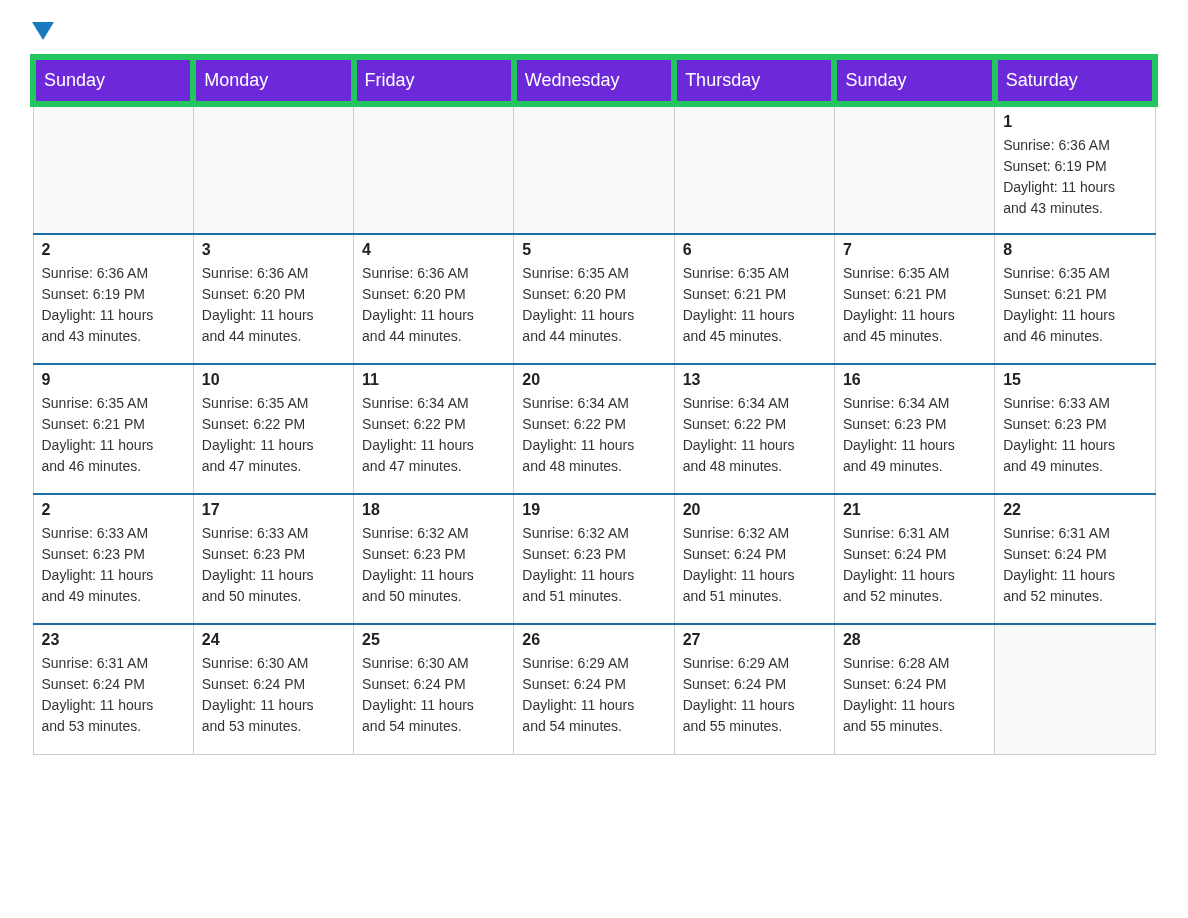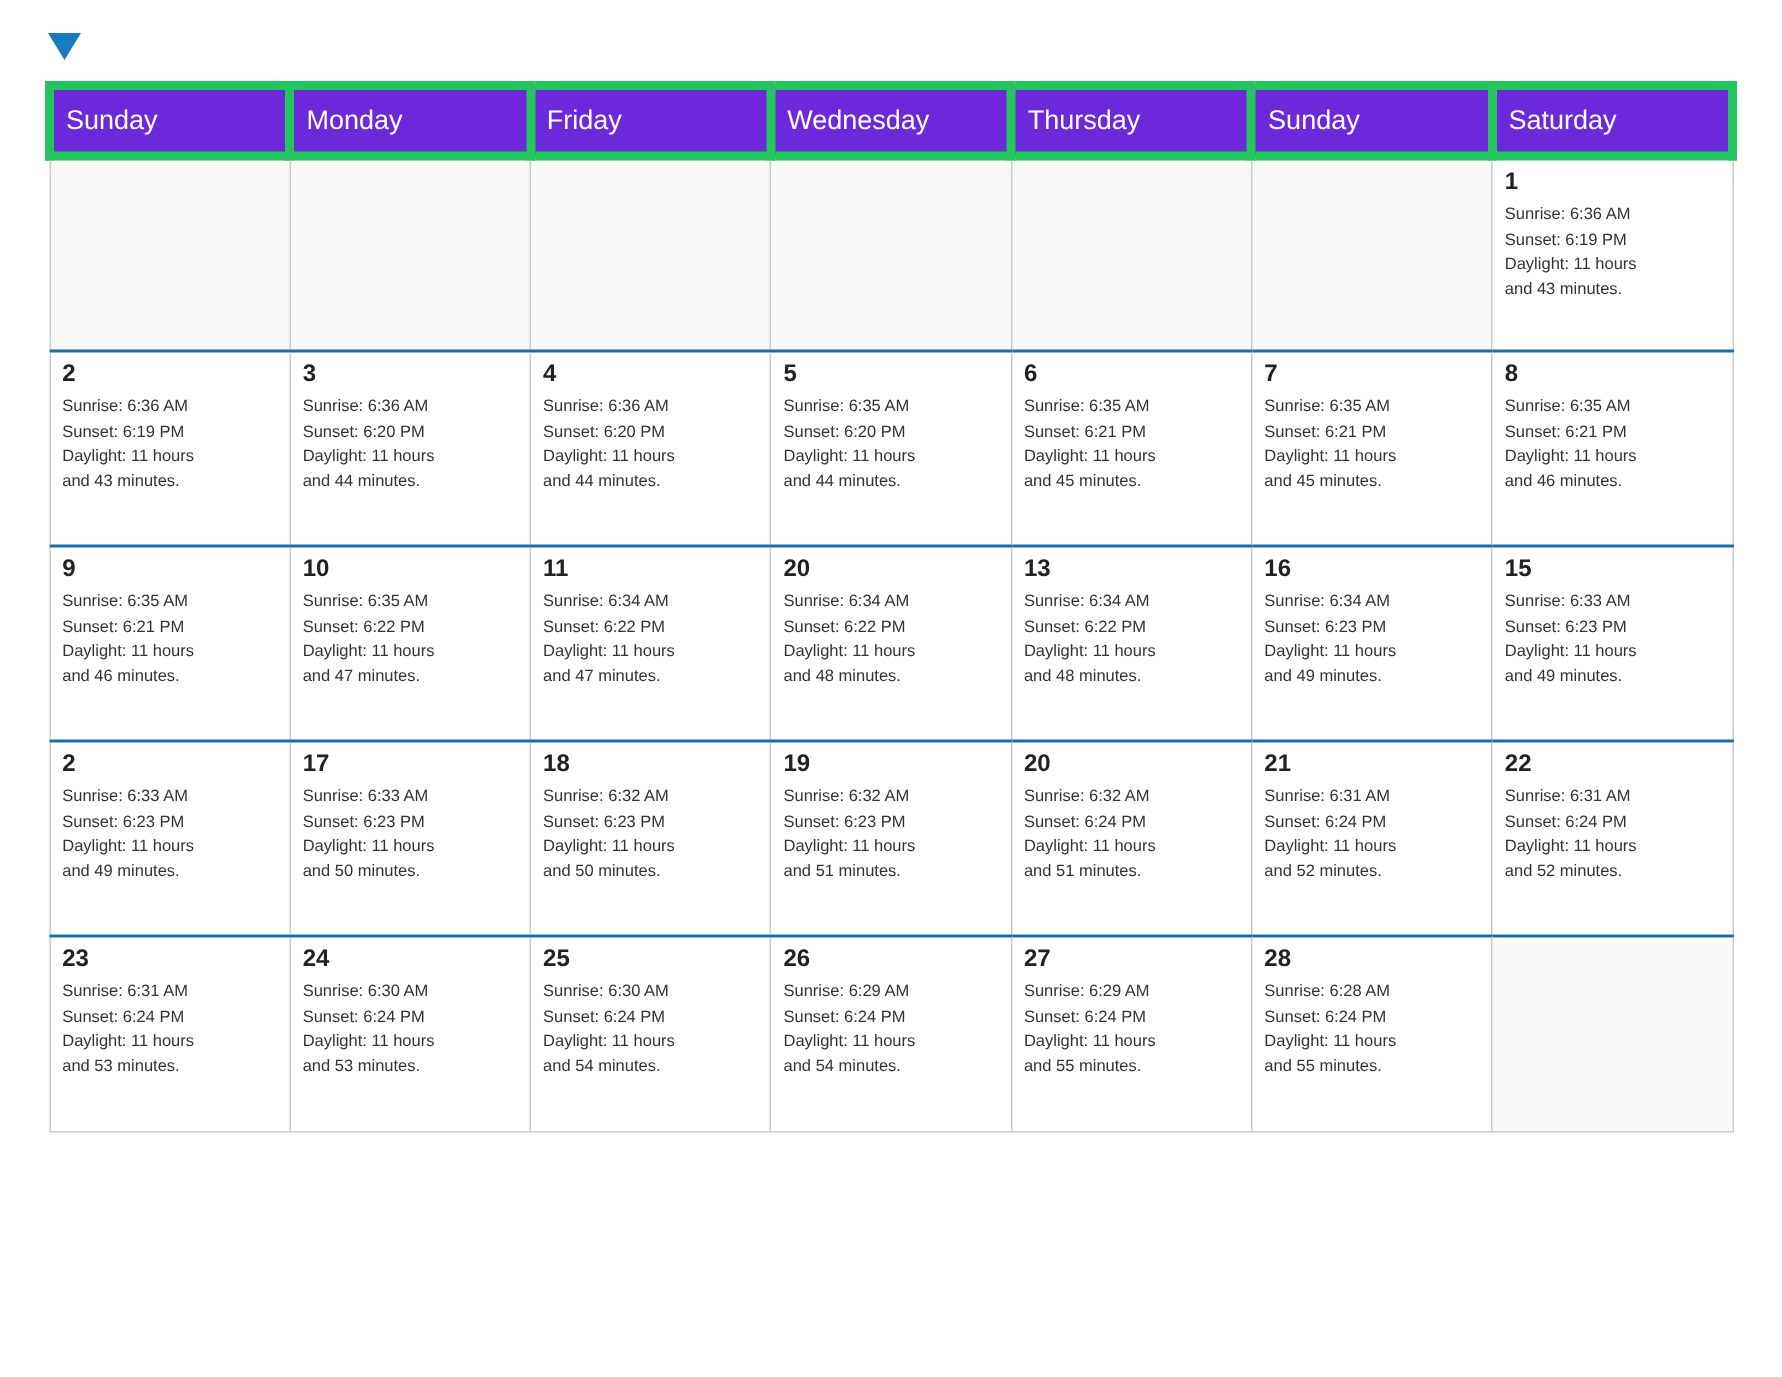--- a/index.html
+++ b/index.html
@@ -46,21 +46,21 @@
       min-height: 120px;
     }
     .calendar tr.week-row td { height: 130px; }
     .day-num {
       font-size: 16px;
       font-weight: bold;
       color: #222;
       margin-bottom: 4px;
     }
     .day-info {
-      font-size: 11px;
+      font-size: 14px;
       color: #333;
       line-height: 1.5;
     }
     .empty-cell { background: #f9f9f9; }
     .row-divider td { border-top: 2px solid #1a6fa8; }
   </style>
 </head>
 <body>
 
 <div class="header">

